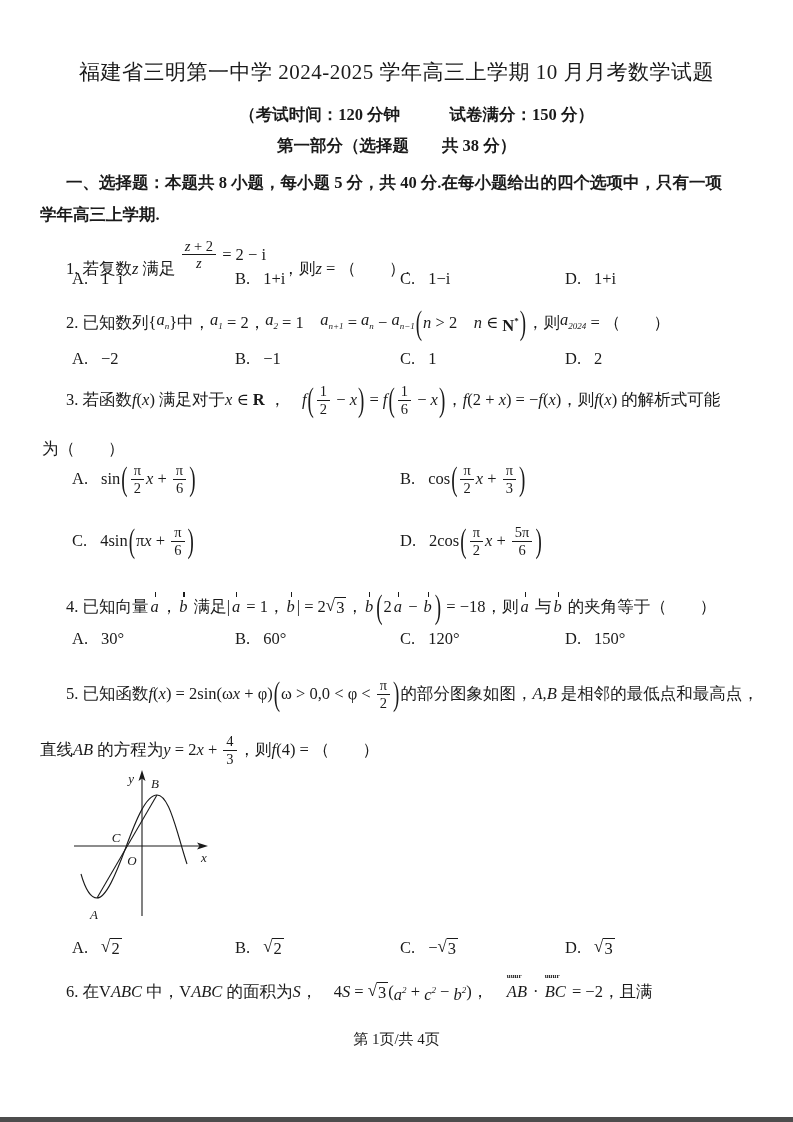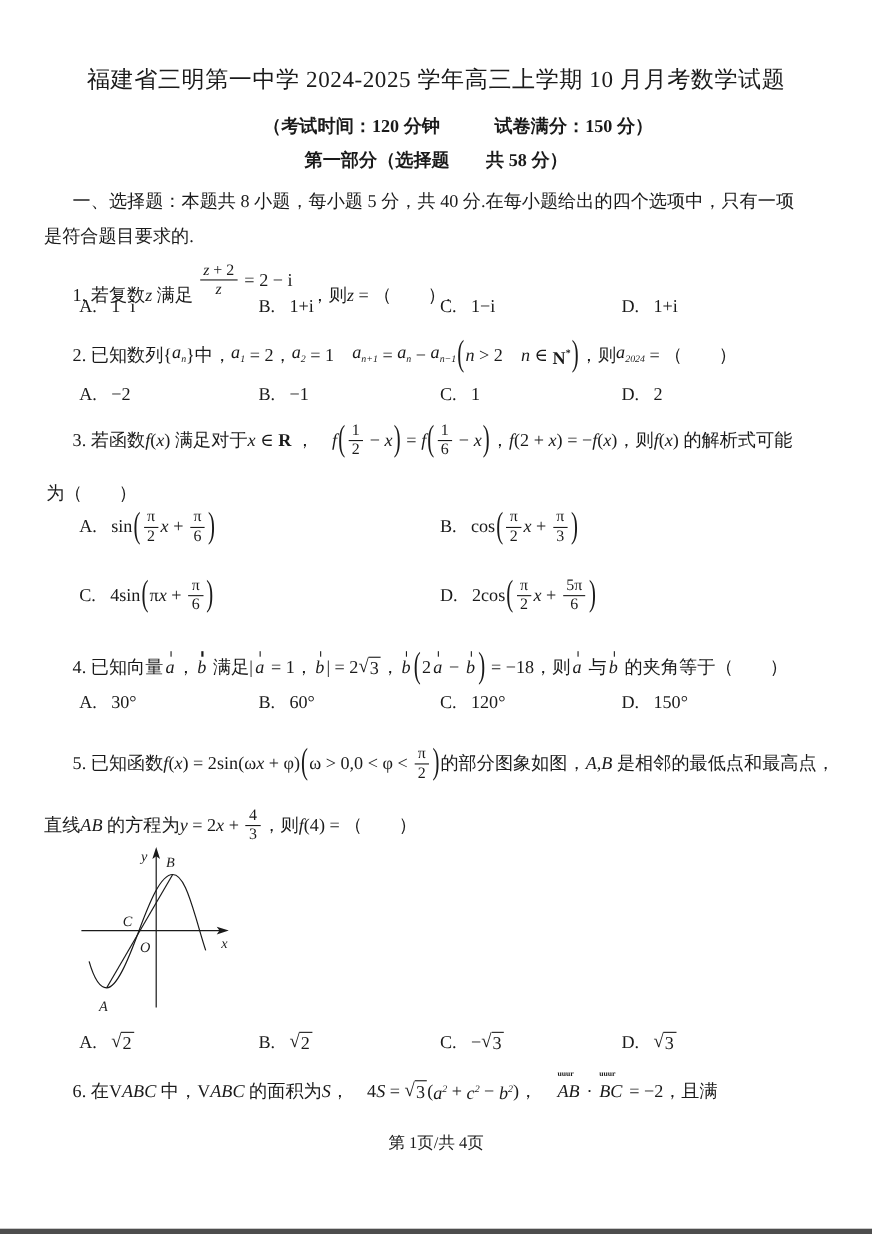--- a/index.html
+++ b/index.html
@@ -4,21 +4,21 @@
 <style>
   html,body{margin:0;padding:0;background:#fff;}
   .page{position:relative;width:793px;height:1122px;background:#ffffff;overflow:hidden;
         font-family:"Liberation Serif","DejaVu Serif",serif;color:#1a1a1a;}
   .bottom-edge{position:absolute;left:0;bottom:0;width:100%;height:5px;background:#4d4d4d;}
   .cline{position:absolute;left:0;width:100%;text-align:center;white-space:pre;}
   .title{top:58px;font-size:21px;font-weight:normal;letter-spacing:.5px;}
   .info{top:104px;font-size:16.5px;font-weight:bold;padding-left:20px;}
   .section{top:135px;font-size:16.5px;font-weight:bold;}
   .pline{position:absolute;white-space:pre;font-size:16.5px;line-height:22px;}
-  .bold{font-weight:normal;}
+  .bold{font-weight:bold;}
   .mline{position:absolute;display:flex;align-items:flex-end;white-space:pre;
          font-size:16.5px;line-height:22px;}
   .mcenter{align-items:center;}
   .mt{white-space:pre;}
   .mi{font-style:italic;white-space:pre;}
   .mb{font-weight:bold;white-space:pre;}
   .grp{display:inline-flex;align-items:center;white-space:pre;}
   .frac{display:inline-flex;flex-direction:column;align-items:center;vertical-align:middle;
         margin:0 2px;font-size:14.5px;line-height:1.15;}
   .fnum{border-bottom:1.2px solid #1a1a1a;padding:0 3px;display:inline-flex;}
@@ -39,23 +39,23 @@
   .footer{top:1030px;font-size:15px;}
   svg text{font-family:"Liberation Serif","DejaVu Serif",serif;font-style:italic;font-size:13px;fill:#1a1a1a;}
 </style>
 </head>
 <body>
 
 <div class="page">
 
   <div class="cline title">福建省三明第一中学 2024-2025 学年高三上学期 10 月月考数学试题</div>
   <div class="cline info">（考试时间：120 分钟　　　试卷满分：150 分）</div>
-  <div class="cline section">第一部分（选择题　　共 58 分）</div>
+  <div class="cline section">第一部分（选择题　　共 38 分）</div>
   <div class="pline bold" style="left:66px;top:172px;">一、选择题：本题共 8 小题，每小题 5 分，共 40 分.在每小题给出的四个选项中，只有一项</div>
-  <div class="pline bold" style="left:40px;top:204px;">是符合题目要求的.</div>
+  <div class="pline bold" style="left:40px;top:204px;">学年高三上学期.</div>
 
   <div class="mline" style="left:66px;top:226px;min-height:54px;"><span class="mt">1. 若复数</span><span class="mi">z</span><span class="mt"> 满足 </span><span class="grp" style="margin-bottom: 8px;"><span class="frac"><span class="fnum"><span class="mi">z</span><span class="mt"> + 2</span></span><span class="fden"><span class="mi">z</span></span></span><span class="mt"> = 2 − i</span></span><span class="mt">　，则</span><span class="mi">z</span><span class="mt"> = （　　）.</span></div>
   <div class="optrow" style="left:72px;top:269px;width:660px;height:24px;">
       <div class="ocell" style="left: 0px;"><span class="olabel">A.</span><span class="mt">1</span><span style="display: inline-block; width: 9px;"></span><span class="mt">i</span></div>
       <div class="ocell" style="left: 163px;"><span class="olabel">B.</span><span class="mt">1+i</span></div>
       <div class="ocell" style="left: 328px;"><span class="olabel">C.</span><span class="mt">1−i</span></div>
       <div class="ocell" style="left: 493px;"><span class="olabel">D.</span><span class="mt">1+i</span></div>
     </div>
 
   <div class="mline mcenter" style="left:66px;top:303px;min-height:40px;"><span class="mt">2. 已知数列{</span><span class="mi">a<sub class="ssub">n</sub></span><span class="mt">}中，</span><span class="mi">a<sub class="ssub">1</sub></span><span class="mt"> = 2，</span><span class="mi">a<sub class="ssub">2</sub></span><span class="mt"> = 1　</span><span class="mi">a<sub class="ssub">n+1</sub></span><span class="mt"> = </span><span class="mi">a<sub class="ssub">n</sub></span><span class="mt"> − </span><span class="mi">a<sub class="ssub">n−1</sub></span><span class="big">(</span><span class="mi">n</span><span class="mt"> &gt; 2　</span><span class="mi">n</span><span class="mt"> ∈ </span><span class="mb">N<sup class="ssup">*</sup></span><span class="big">)</span><span class="mt">，则</span><span class="mi">a<sub class="ssub">2024</sub></span><span class="mt"> = （　　）</span></div>

